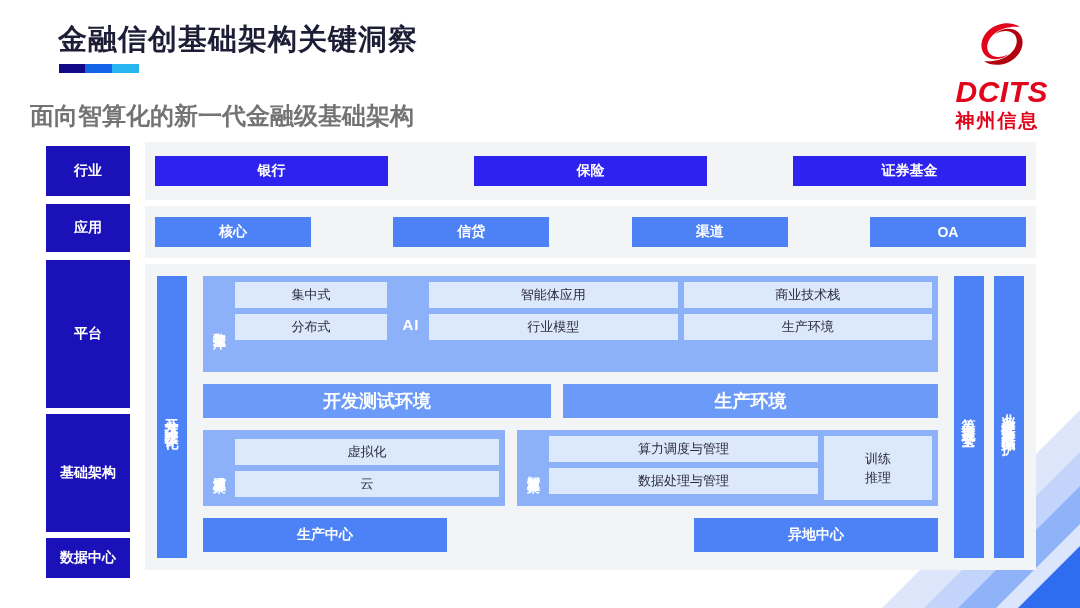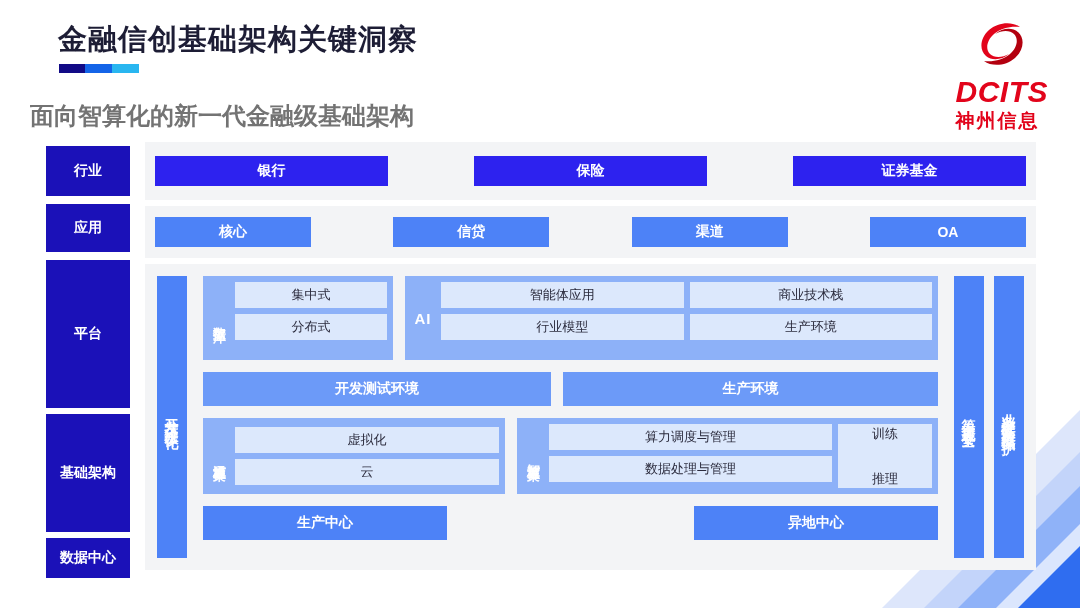--- a/index.html
+++ b/index.html
@@ -107,39 +107,39 @@
   }
   .grp-label.h { writing-mode: horizontal-tb; min-width: 24px; font-size: 15px; }
   .stack { display:flex; flex-direction:column; gap: 6px; flex:1; }
   .tile {
     background:#dce8fc; color:#2b2b3d; font-size:13px; font-weight:500;
     height: 26px; display:flex; align-items:center; justify-content:center;
   }
   .cols { display:flex; gap: 6px; flex:1; }
   .cols .stack { flex:1; }
 
-  .r1 { display:flex; gap: 12px; height: 84px; }
+  .r1 { display:flex; height: 96px; }
   .r1 .g-db { width: 190px; }
   .r1 .g-da { width: 190px; }
   .r1 .g-ai { flex: 1; }
 
   .r2 { display:flex; gap: 12px; margin-top: 12px; height: 34px; }
   .env {
-    background:#6c9af8; color:#fff; font-weight:700; font-size:14px;
+    background:#6c9af8; color:#fff; font-weight:700; font-size:18px;
     display:flex; align-items:center; justify-content:center;
   }
   .env-dev { width: 348px; }
   .env-prod { flex: 1; }
 
   .r3 { display:flex; gap: 12px; margin-top: 12px; height: 76px; }
   .r3 .g-tc { width: 302px; align-items: center; }
   .r3 .g-zc { flex: 1; }
   .train {
-    background:#dce8fc; color:#2b2b3d; font-size:13px; width: 94px;
-    display:flex; align-items:center; justify-content:space-between;
+    background:#dce8fc; color:#2b2b3d; font-size:13px; width: 108px;
+    display:flex; align-items:center; justify-content:center;
     flex-direction: column; line-height: 1.5;
   }
 
   .r4 { display:flex; margin-top: 12px; height: 34px; }
   .r4 .chip { width: 244px; }
   .r4 .sp { flex: 1; }
 </style>
 </head>
 <body>
 

